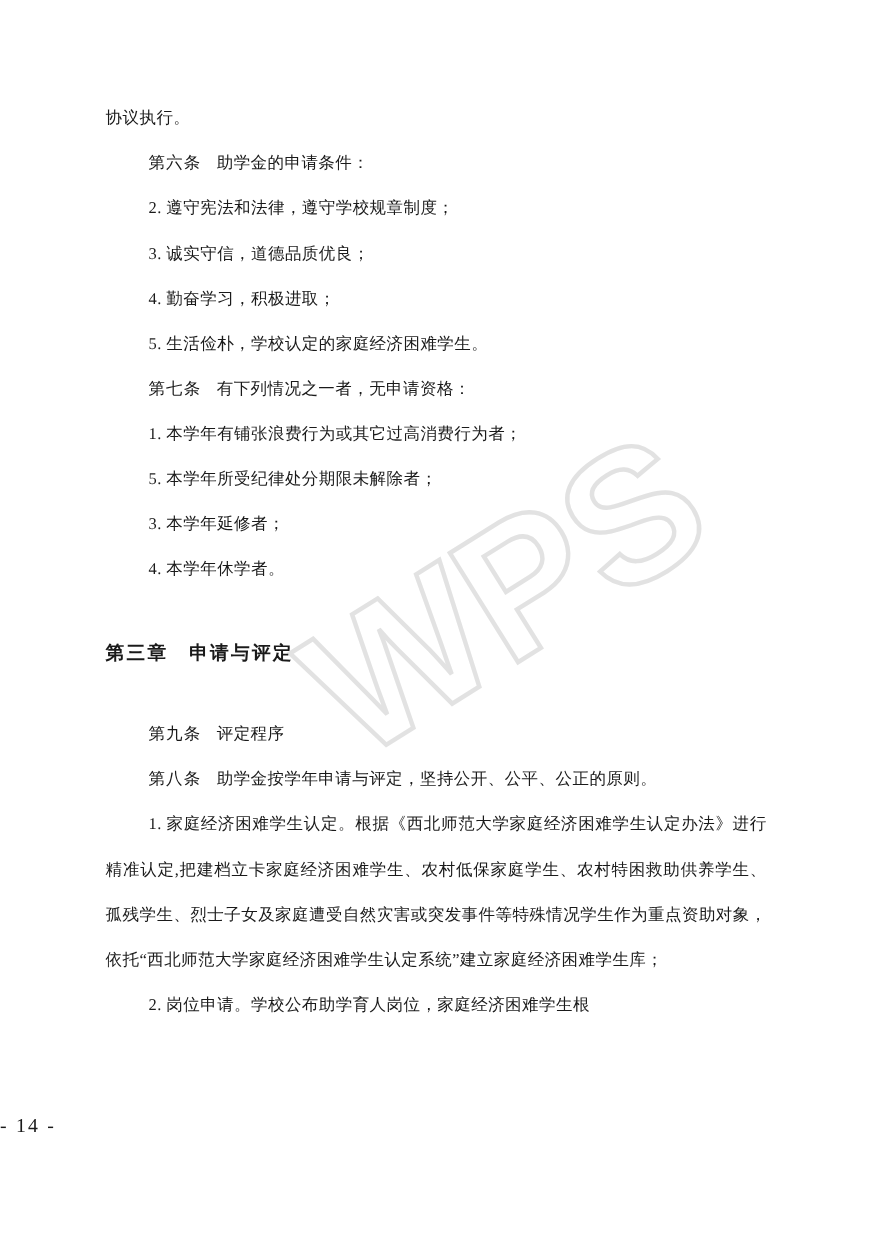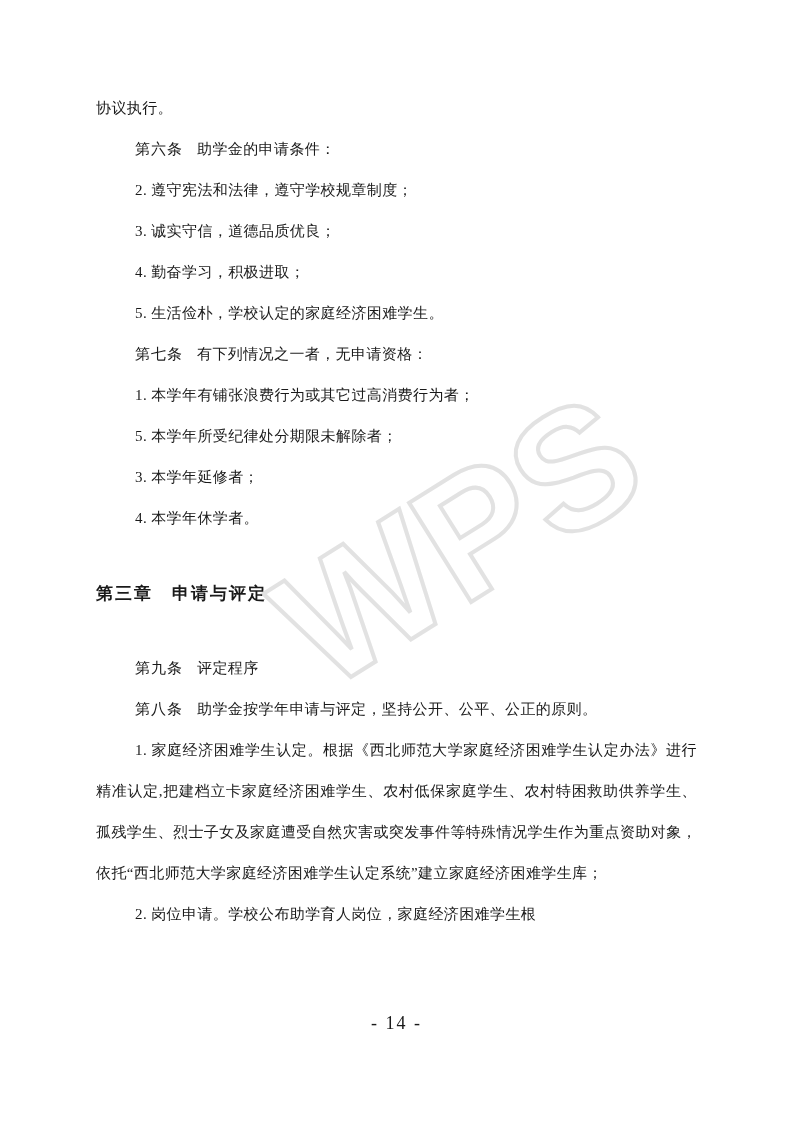--- a/index.html
+++ b/index.html
@@ -74,21 +74,20 @@
     font-family: "Liberation Sans", "DejaVu Sans", sans-serif;
   }
   .body-block {
     text-indent: 39px;
   }
   .footer {
     position: absolute;
     left: 0;
     right: 0;
     bottom: 88px;
-    text-align: center;
     font-size: 18px;
     letter-spacing: 2px;
     z-index: 2;
   }
 </style>
 </head>
 <body>
 
 <div class="page">
 

